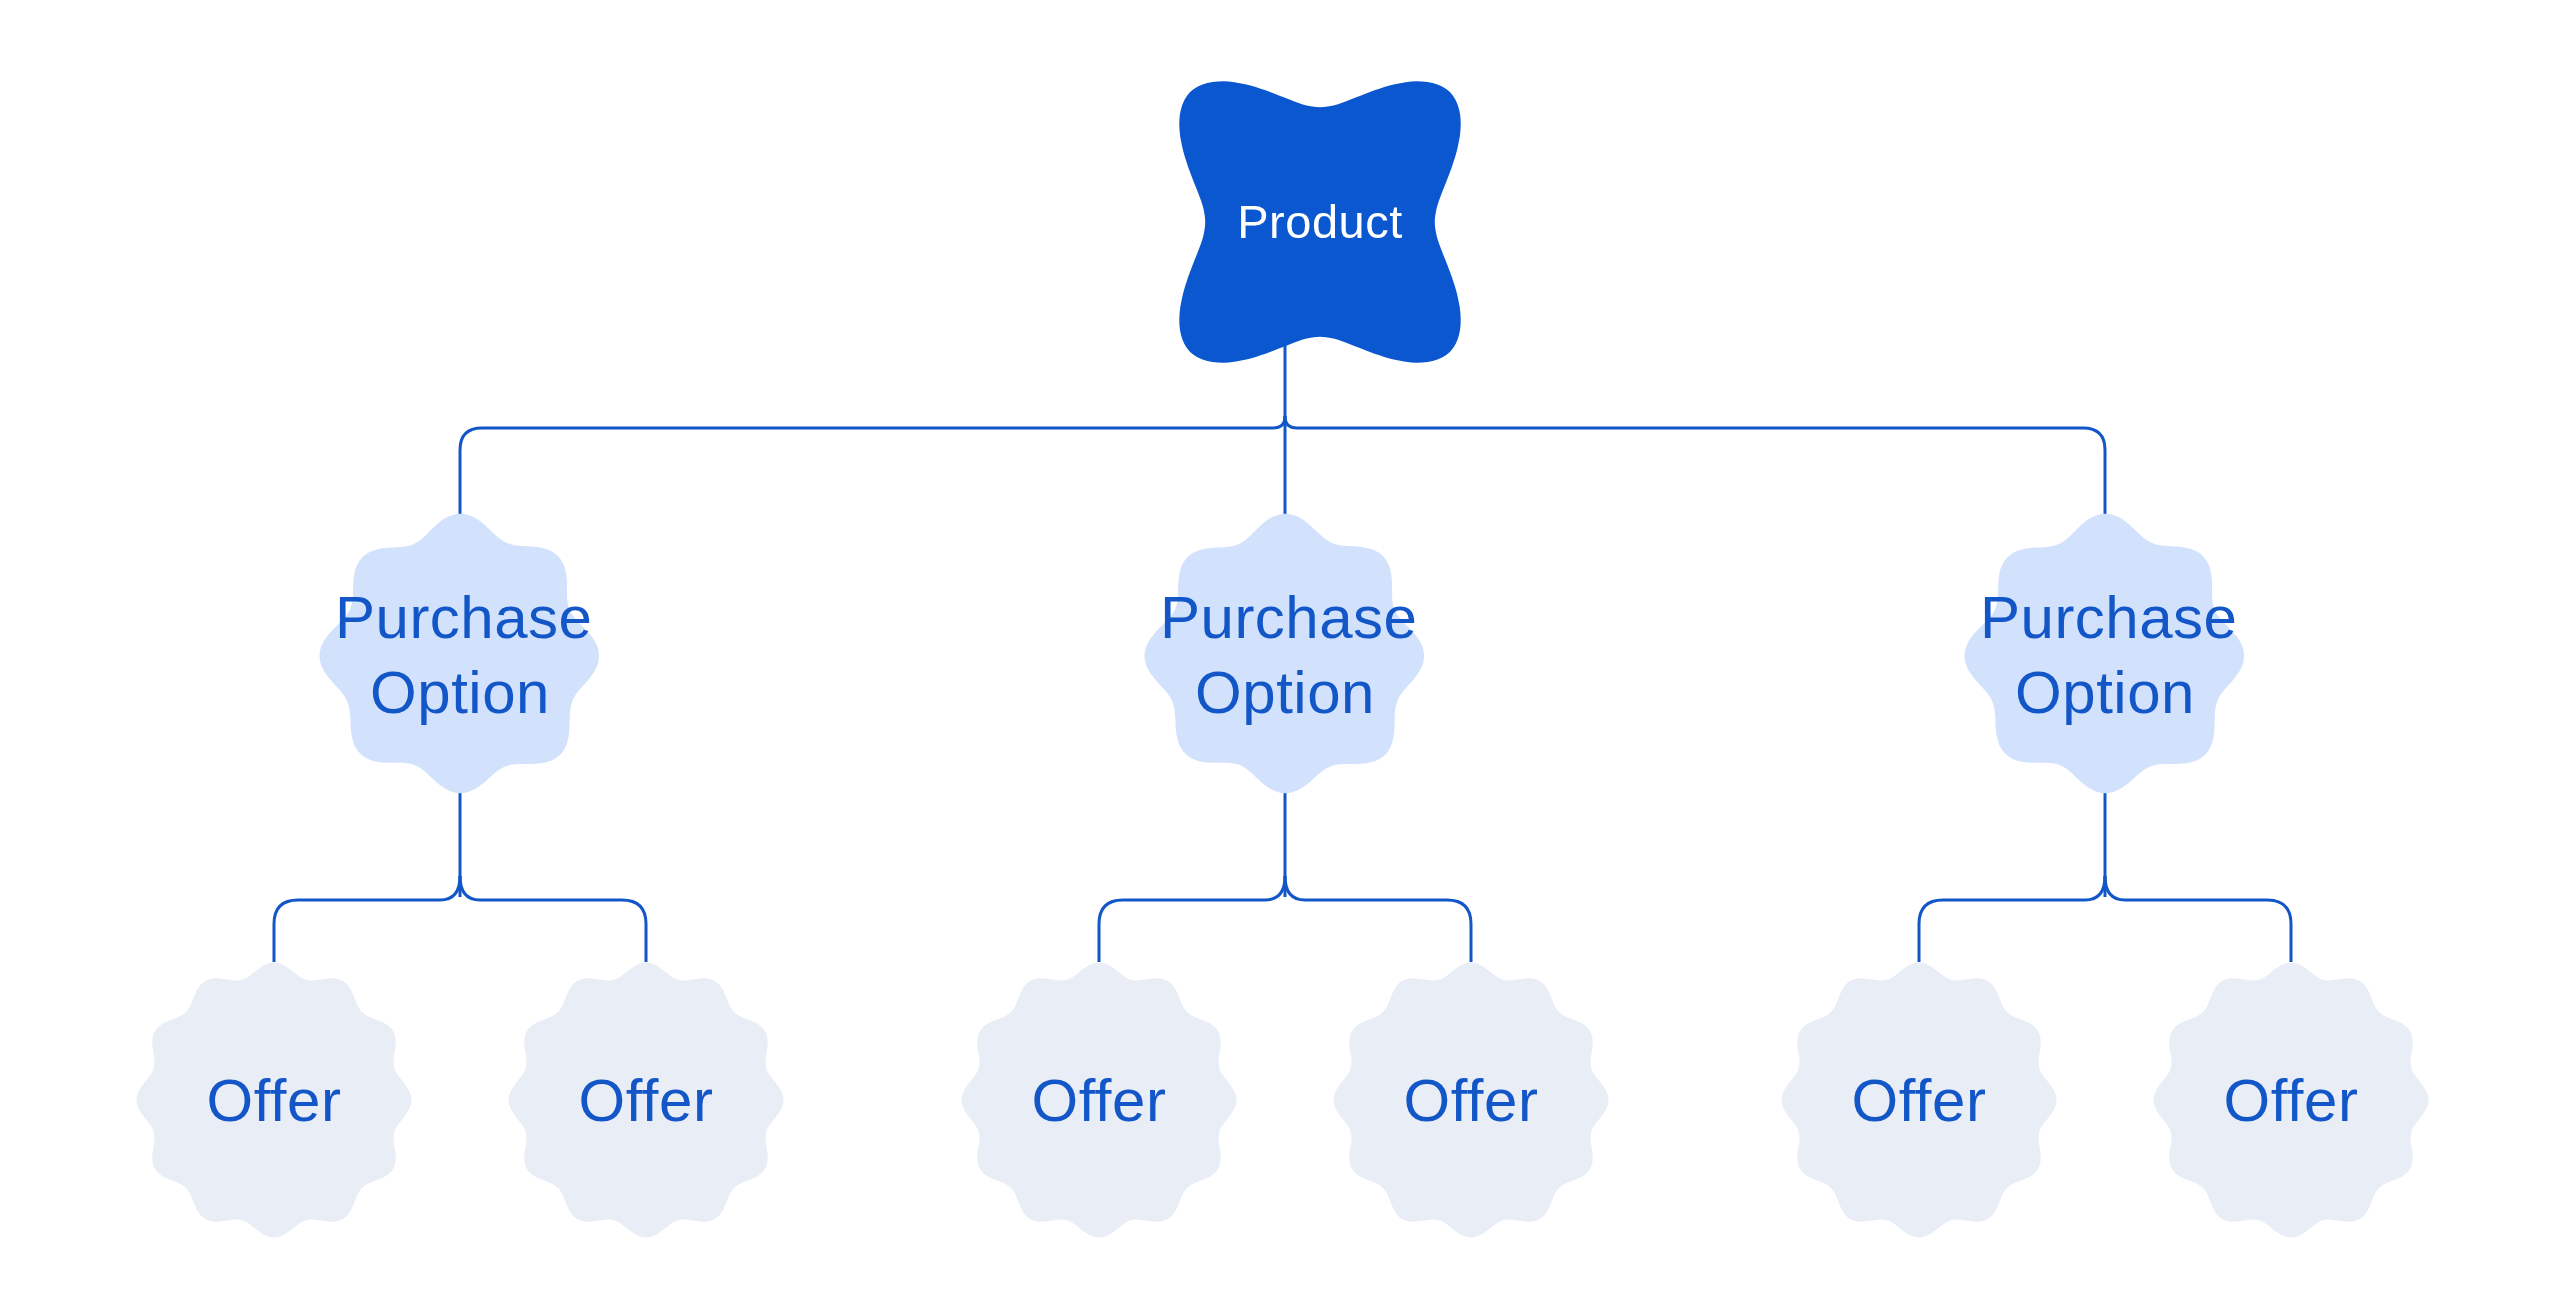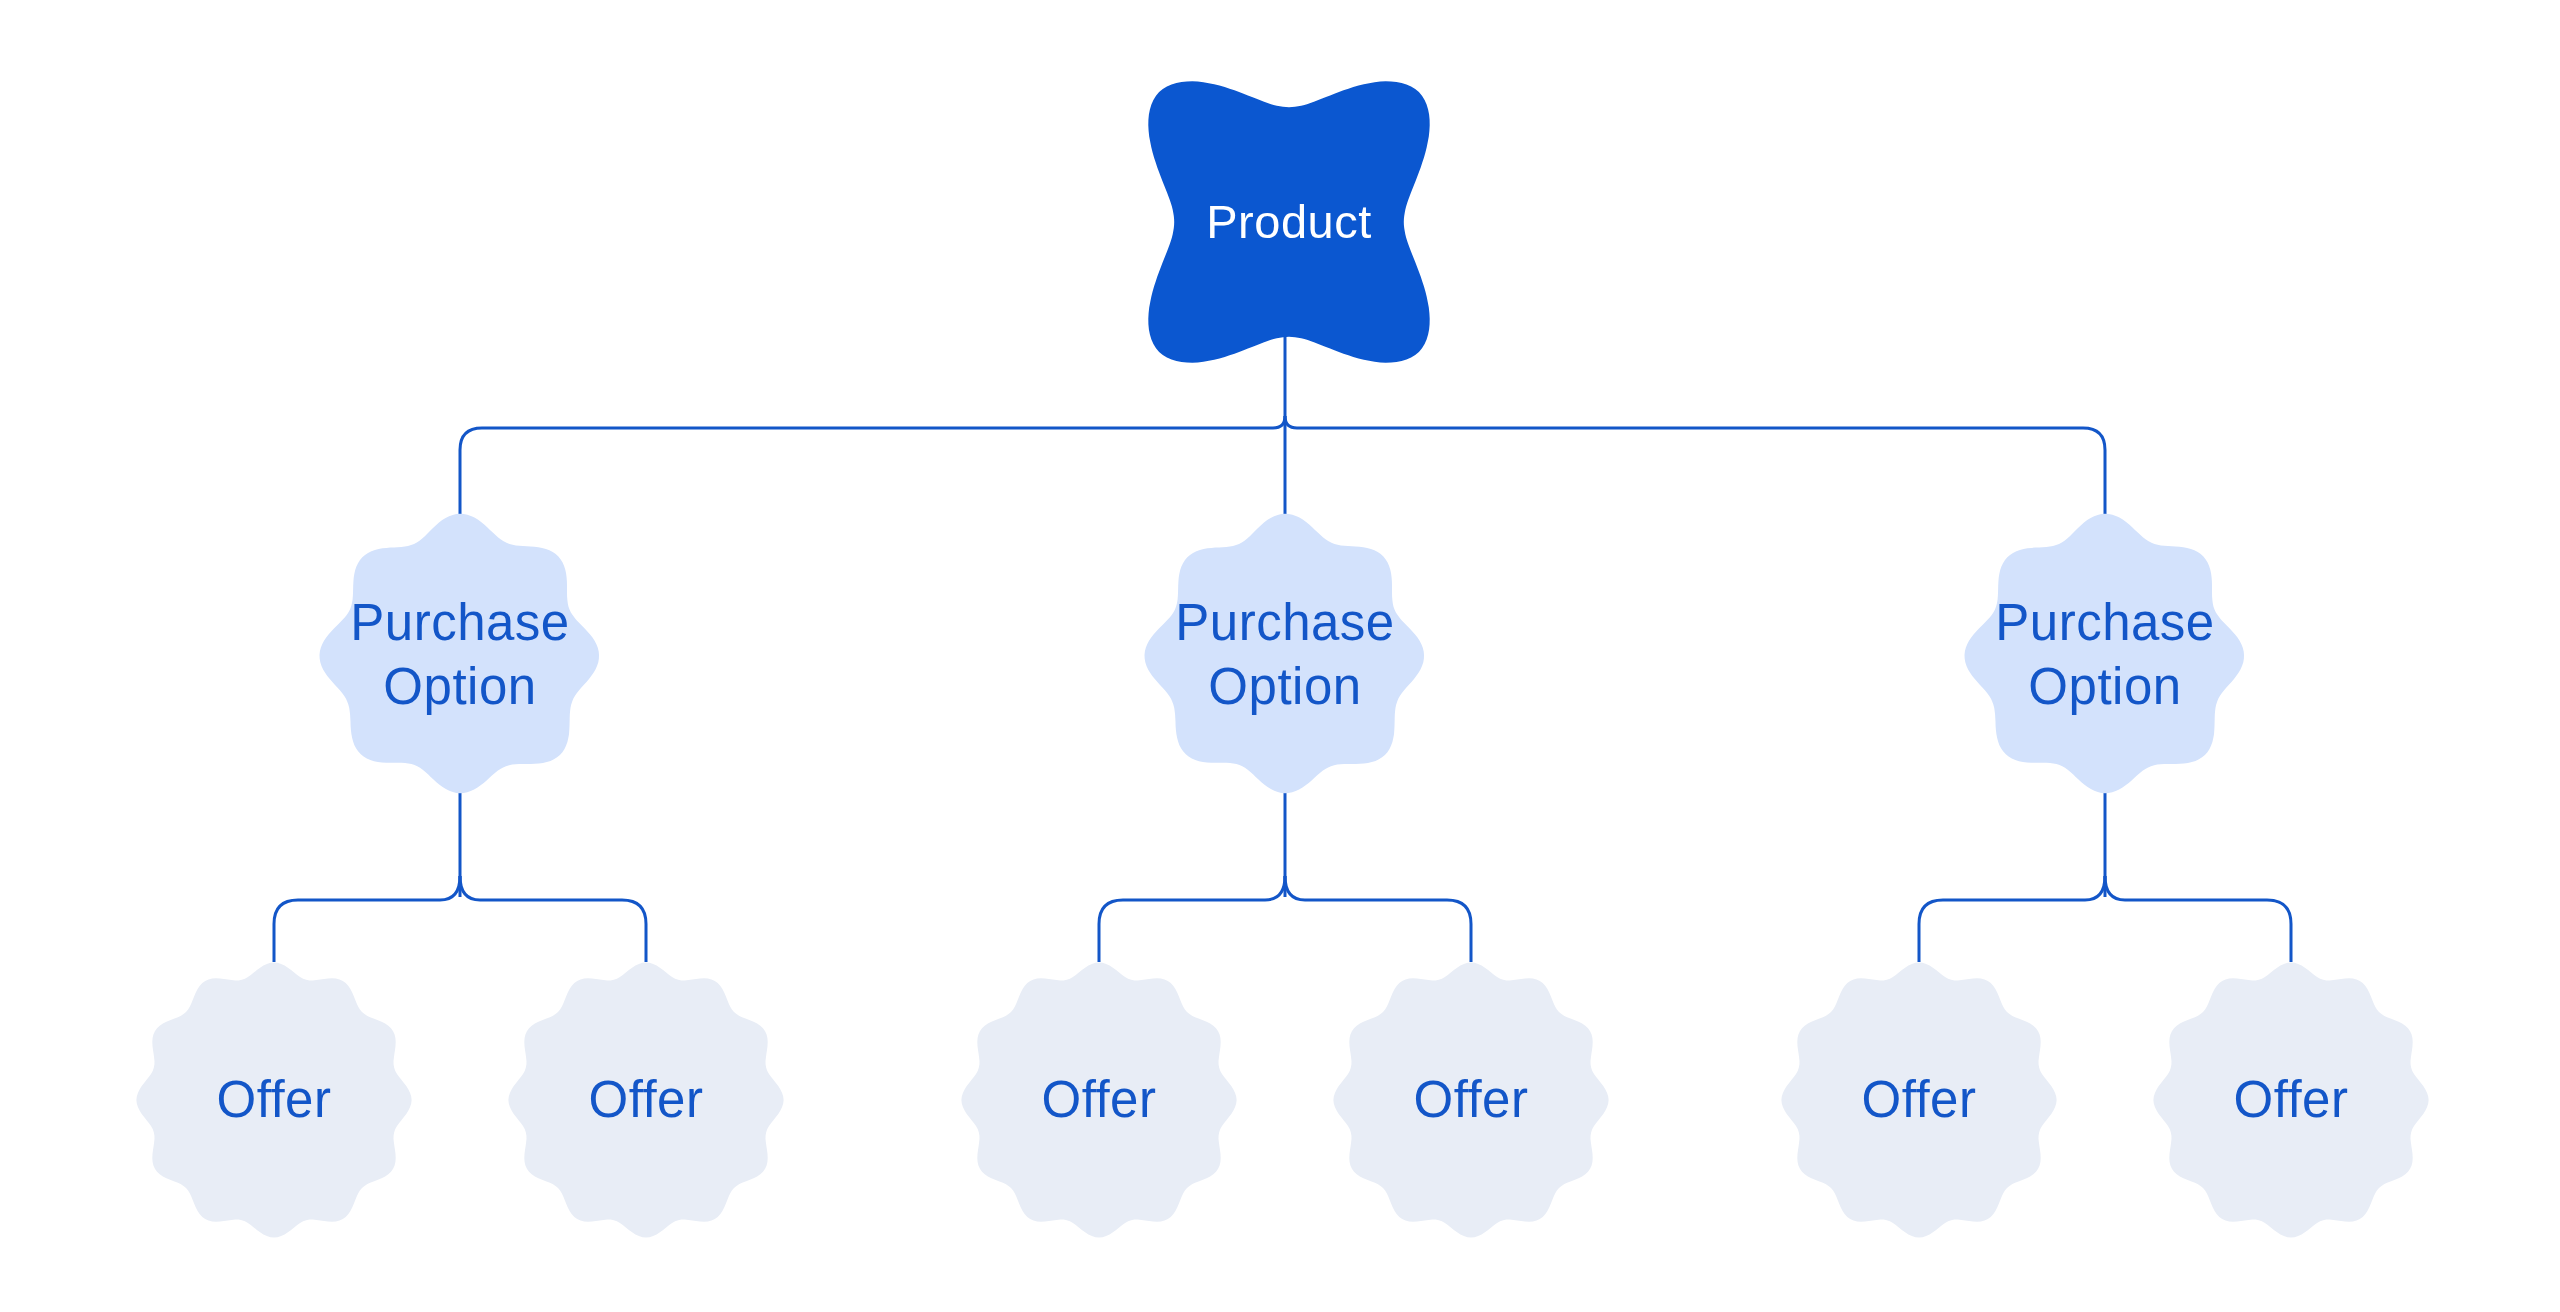--- a/index.html
+++ b/index.html
@@ -36,33 +36,33 @@
     width: 300px;
     height: 300px;
   }
   .node .label {
     position: absolute;
     inset: 0;
     display: flex;
     align-items: center;
     justify-content: center;
     text-align: center;
-    font-size: 51px;
+    font-size: 60px;
     line-height: 1.25;
     letter-spacing: 0.5px;
   }
   .node .label span {
     display: block;
     max-width: 250px;
   }
   .node-root .label {
     font-size: 47px;
   }
   
-  .pos-root { left: 1139px; top: 72px;  }
+  .pos-root { left: 1170px; top: 72px;  }
   .pos-po-0 { left: 310px;  top: 505px; }
   .pos-po-1 { left: 1135px; top: 505px; }
   .pos-po-2 { left: 1955px; top: 505px; }
   .pos-of-0 { left: 124px;  top: 950px; }
   .pos-of-1 { left: 496px;  top: 950px; }
   .pos-of-2 { left: 949px;  top: 950px; }
   .pos-of-3 { left: 1321px; top: 950px; }
   .pos-of-4 { left: 1769px; top: 950px; }
   .pos-of-5 { left: 2141px; top: 950px; }
 </style>

